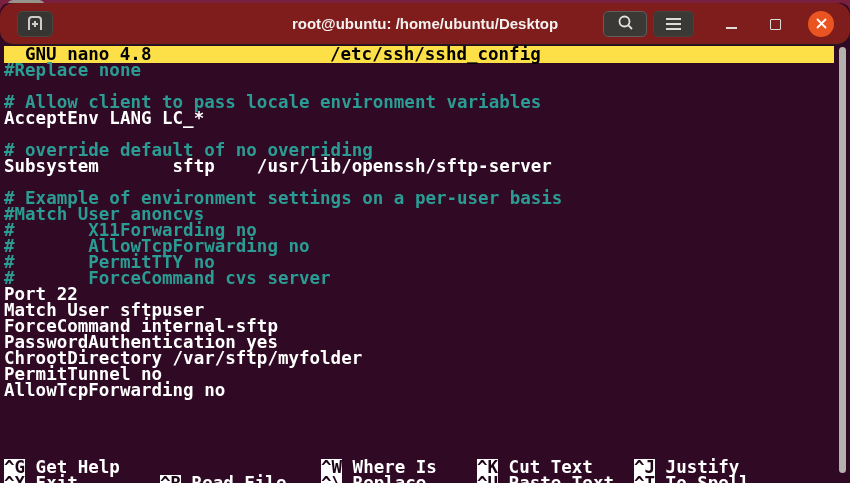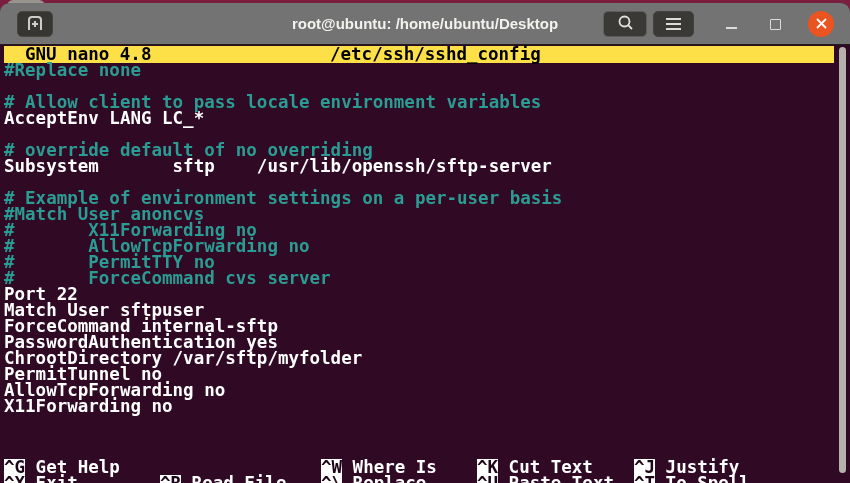--- a/index.html
+++ b/index.html
@@ -20,22 +20,23 @@
     position:absolute;left:7px;top:0;width:38px;height:8px;
     background:#97938d;border-radius:6px 6px 0 0;z-index:0;
   }
   .window{
     position:absolute;left:0;top:3px;width:850px;height:480px;
     border-radius:9px 9px 0 0;overflow:hidden;background:var(--terminal-bg);
     z-index:1;
   }
   
   .titlebar{
-    position:relative;height:42px;background:#737373;
+    position:relative;height:42px;background:#7f1d1d;
     border-bottom:1px solid #1f1e1c;
+    border-radius:14px;
   }
   .tb-title{
     width:100%;text-align:center;line-height:42px;
     color:#f4f2ef;font-weight:bold;font-size:15px;
     font-family:"Liberation Sans",sans-serif;
   }
   .tb-btn{
     position:absolute;top:8px;height:26px;border-radius:5px;
     display:flex;align-items:center;justify-content:center;
     background:#3b3936;cursor:pointer;
@@ -146,21 +147,20 @@
         <div class="tline comment">#       AllowTcpForwarding no</div>
         <div class="tline comment">#       PermitTTY no</div>
         <div class="tline comment">#       ForceCommand cvs server</div>
         <div class="tline plain">Port 22</div>
         <div class="tline plain">Match User sftpuser</div>
         <div class="tline plain">ForceCommand internal-sftp</div>
         <div class="tline plain">PasswordAuthentication yes</div>
         <div class="tline plain">ChrootDirectory /var/sftp/myfolder</div>
         <div class="tline plain">PermitTunnel no</div>
         <div class="tline plain">AllowTcpForwarding no</div>
-        <div class="tline plain">X11Forwarding no</div>
       </div>
 
     <div class="sc-row sc-row1">
         <span class="sc-item" style="left: 4px; text-align: center;"><span class="sc-key">^G</span><span class="sc-label"> Get Help</span></span>
         <span class="sc-item" style="left: 156px; margin-top: 48px;"><span class="sc-key">^O</span><span class="sc-label"> Write Out</span></span>
         <span class="sc-item" style="left: 321px; text-align: center;"><span class="sc-key">^W</span><span class="sc-label"> Where Is</span></span>
         <span class="sc-item" style="left: 477px;"><span class="sc-key">^K</span><span class="sc-label"> Cut Text</span></span>
         <span class="sc-item" style="left: 634px;"><span class="sc-key">^J</span><span class="sc-label"> Justify</span></span>
       </div>
     <div class="sc-row sc-row2">

